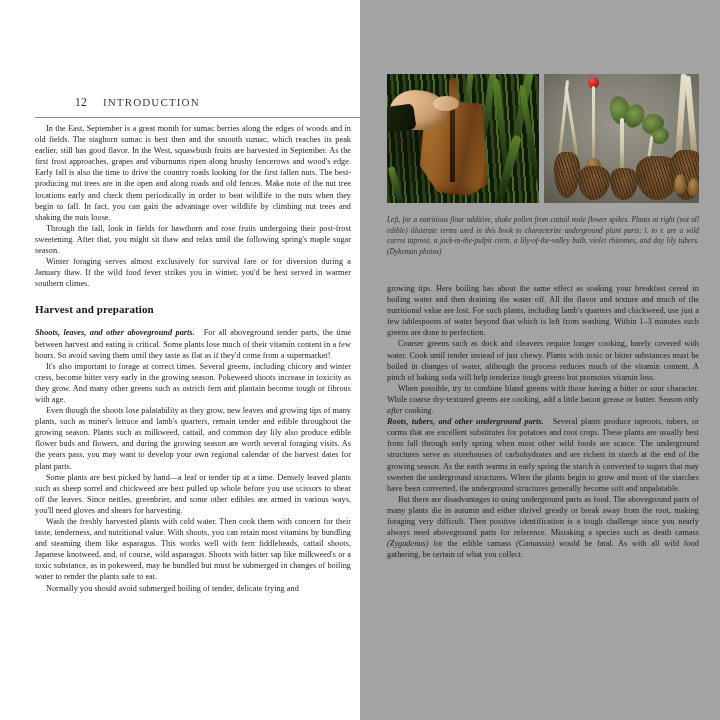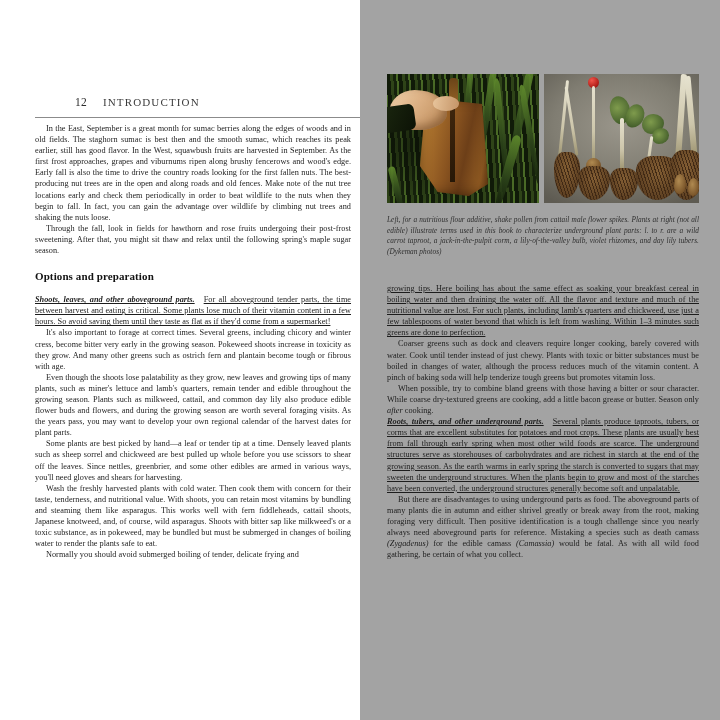--- a/index.html
+++ b/index.html
@@ -242,21 +242,21 @@
     margin: 0;
     font-size: 8.25px;
     line-height: 11.1px;
     text-align: justify;
     text-indent: 11px;
     color: #1d1d1d;
     letter-spacing: .02px;
     -webkit-hyphens: auto;
     hyphens: auto;
   }
-  .col-left p.noindent, .col-right p.noindent { text-indent: 0; text-decoration: underline; }
+  .col-left p.noindent, .col-right p.noindent { text-indent: 0; }
 
   h2.section-head {
     margin: 14px 0 11px 0;
     font-size: 11px;
     font-weight: bold;
     line-height: 13px;
     letter-spacing: .1px;
     color: #131313;
     text-indent: 0;
   }
@@ -281,22 +281,23 @@
 
     <div class="running-head">
       <span class="folio">12</span>
       <span class="head-title">INTRODUCTION</span>
     </div>
     <div class="head-rule"></div>
 
     <div class="col-left">
       <p>In the East, September is a great month for sumac berries along the edges of woods and in old fields. The staghorn sumac is best then and the smooth sumac, which reaches its peak earlier, still has good flavor. In the West, squawbush fruits are harvested in September. As the first frost approaches, grapes and viburnums ripen along brushy fencerows and wood's edge. Early fall is also the time to drive the country roads looking for the first fallen nuts. The best-producing nut trees are in the open and along roads and old fences. Make note of the nut tree locations early and check them periodically in order to beat wildlife to the nuts when they begin to fall. In fact, you can gain the advantage over wildlife by climbing nut trees and shaking the nuts loose.</p>
       <p>Through the fall, look in fields for hawthorn and rose fruits undergoing their post-frost sweetening. After that, you might sit thaw and relax until the following spring's maple sugar season.</p>
-
-      <h2 class="section-head">Options and preparation</h2>
+      <p>Winter foraging serves almost exclusively for survival fare or for diversion during a January thaw. If the wild food fever strikes you in winter, you'd be best served in warmer southern climes.</p>
+
+      <h2 class="section-head">Harvest and preparation</h2>
 
       <p class="noindent"><span class="runin">Shoots, leaves, and other aboveground parts.</span><span class="runin-gap"></span><span>For all aboveground tender parts, the time between harvest and eating is critical. Some plants lose much of their vitamin content in a few hours. So avoid saving them until they taste as flat as if they'd come from a supermarket!</span></p>
 
       <p>It's also important to forage at correct times. Several greens, including chicory and winter cress, become bitter very early in the growing season. Pokeweed shoots increase in toxicity as they grow. And many other greens such as ostrich fern and plantain become tough or fibrous with age.</p>
       <p>Even though the shoots lose palatability as they grow, new leaves and growing tips of many plants, such as miner's lettuce and lamb's quarters, remain tender and edible throughout the growing season. Plants such as milkweed, cattail, and common day lily also produce edible flower buds and flowers, and during the growing season are worth several foraging visits. As the years pass, you may want to develop your own regional calendar of the harvest dates for plant parts.</p>
       <p>Some plants are best picked by hand—a leaf or tender tip at a time. Densely leaved plants such as sheep sorrel and chickweed are best pulled up whole before you use scissors to shear off the leaves. Since nettles, greenbrier, and some other edibles are armed in various ways, you'll need gloves and shears for harvesting.</p>
       <p>Wash the freshly harvested plants with cold water. Then cook them with concern for their taste, tenderness, and nutritional value. With shoots, you can retain most vitamins by bundling and steaming them like asparagus. This works well with fern fiddleheads, cattail shoots, Japanese knotweed, and, of course, wild asparagus. Shoots with bitter sap like milkweed's or a toxic substance, as in pokeweed, may be bundled but must be submerged in changes of boiling water to render the plants safe to eat.</p>
       <p>Normally you should avoid submerged boiling of tender, delicate frying and</p>
     </div>
   </div>

